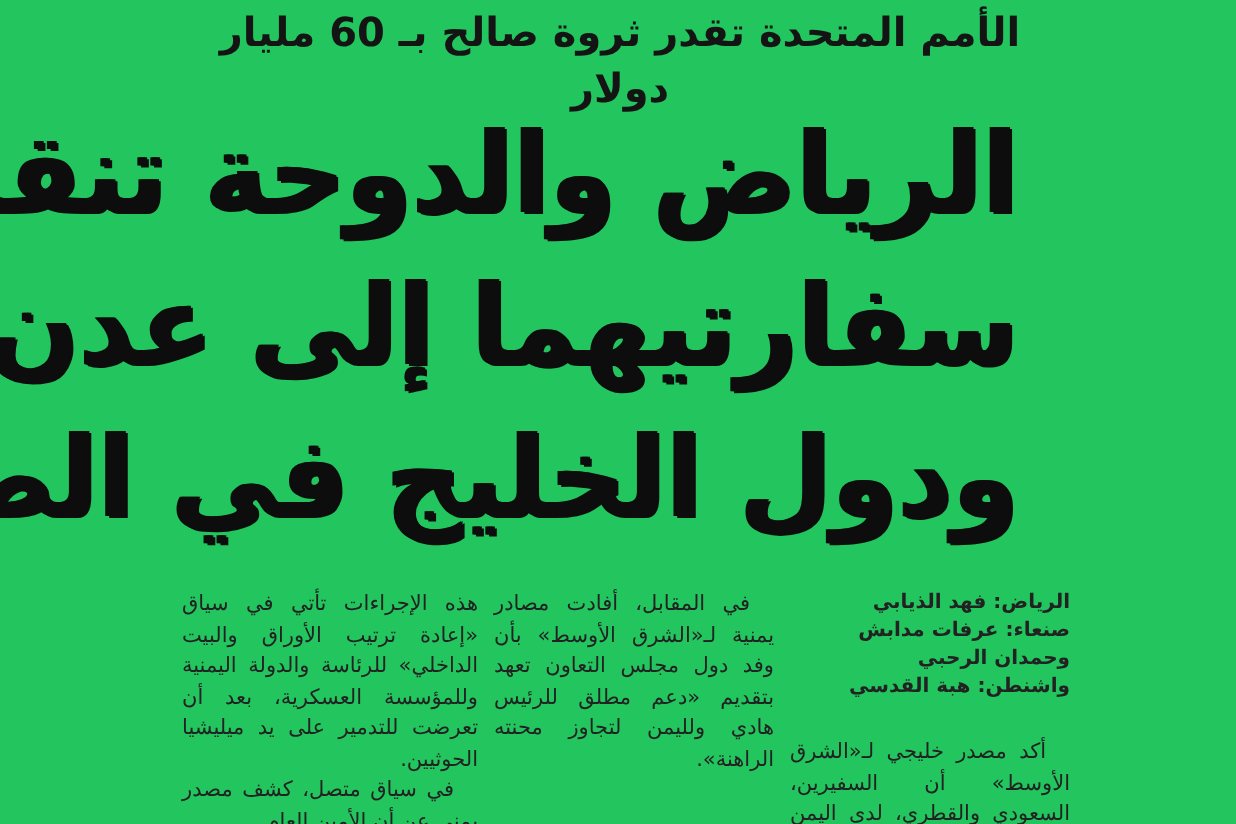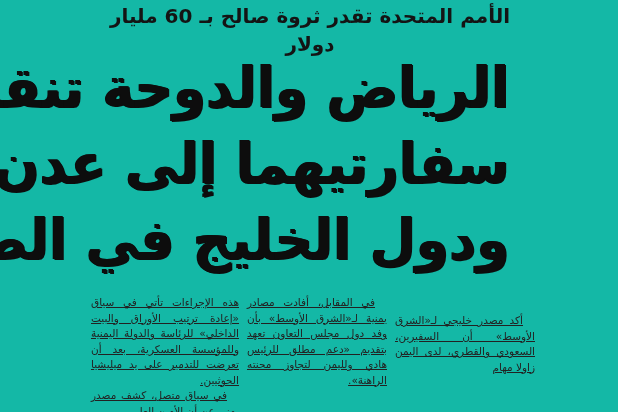--- a/index.html
+++ b/index.html
@@ -12,21 +12,21 @@
       height: 412px;
       overflow: hidden;
       position: relative;
       font-family: "DejaVu Sans", sans-serif;
       color: #111111;
     }
     .page {
       position: absolute;
       left: 0; top: 0;
       width: 618px; height: 412px;
-      background: #14b8a6;
+      background: #22c55e;
     }
     .kicker {
       position: absolute;
       left: 100px;
       top: 2px;
       width: 420px;
       text-align: center;
       direction: rtl;
       font-family: "DejaVu Sans", sans-serif;
       font-weight: bold;
@@ -68,21 +68,20 @@
       top: 0;
       direction: rtl;
       text-align: justify;
       font-family: "DejaVu Sans", sans-serif;
       font-size: 10.5px;
       line-height: 15.5px;
       color: #222222;
     }
     .col p {
       margin: 0;
-      text-decoration: underline;
     }
     .col-1 { right: 0; width: 140px; }
     .col-2 { right: 148px; width: 140px; }
     .col-3 { right: 296px; width: 148px; }
     .byline {
       font-weight: bold;
       font-size: 10px;
       line-height: 14px;
     }
     .byline span { display: block; }
@@ -98,20 +97,26 @@
 
   <div class="headline">
     <span class="hl-line">الرياض والدوحة تنقلان</span>
     <span class="hl-line">سفارتيهما إلى عدن</span>
     <span class="hl-line">ودول الخليج في الطريق</span>
   </div>
 
   <div class="columns">
 
     <div class="col col-1">
+      <div class="byline">
+        <span>الرياض: فهد الذيابي</span>
+        <span>صنعاء: عرفات مدابش</span>
+        <span>وحمدان الرحبي</span>
+        <span>واشنطن: هبة القدسي</span>
+      </div>
       <div class="gap"></div>
       <p class="indent">أكد مصدر خليجي لـ«الشرق الأوسط» أن السفيرين، السعودي والقطري، لدى اليمن زاولا مهام</p>
     </div>
 
     <div class="col col-2">
       <p class="indent">في المقابل، أفادت مصادر يمنية لـ«الشرق الأوسط» بأن وفد دول مجلس التعاون تعهد بتقديم «دعم مطلق للرئيس هادي ولليمن لتجاوز محنته الراهنة».</p>
     </div>
 
     <div class="col col-3">
       <p>هذه الإجراءات تأتي في سياق «إعادة ترتيب الأوراق والبيت الداخلي» للرئاسة والدولة اليمنية وللمؤسسة العسكرية، بعد أن تعرضت للتدمير على يد ميليشيا الحوثيين.</p>

